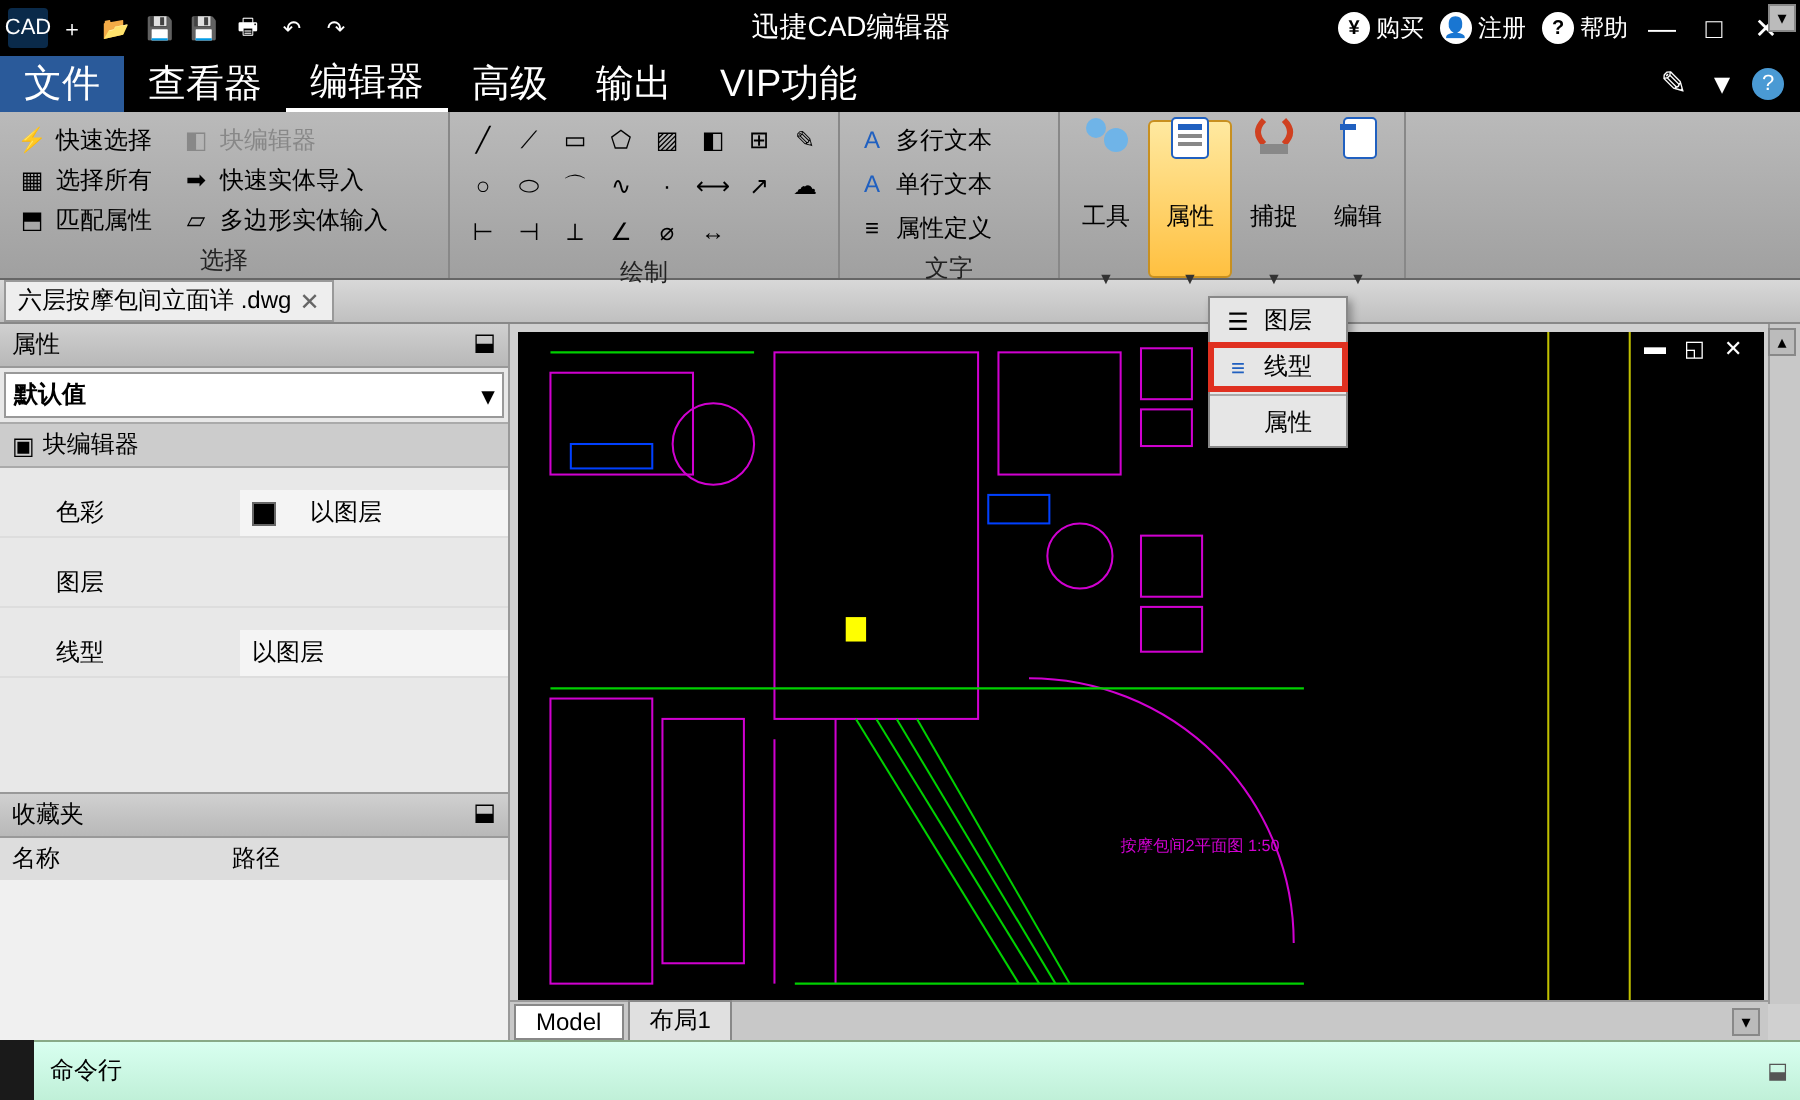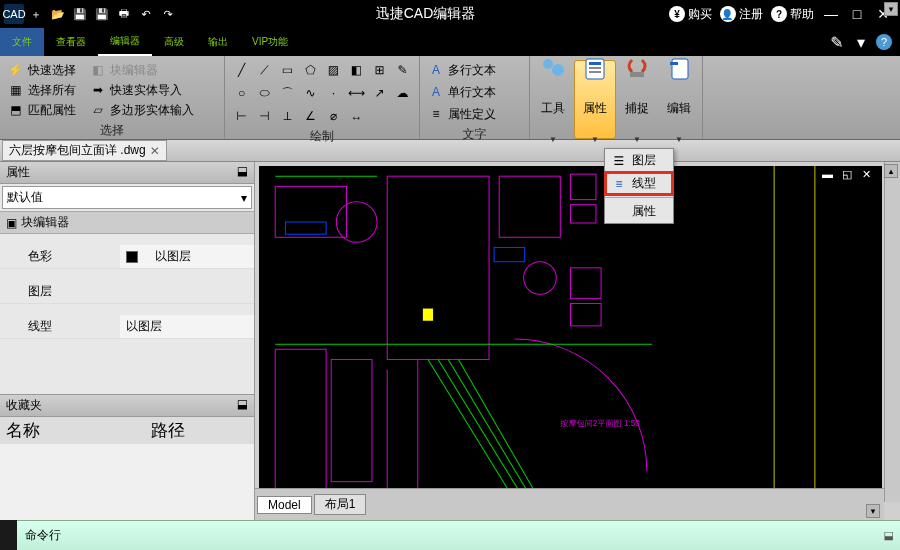--- a/index.html
+++ b/index.html
@@ -9,21 +9,21 @@
   .titlebar-icons { display: flex; gap: 2px; padding: 0 4px; }
   .tb-icon { width: 20px; height: 20px; display: flex; align-items: center; justify-content: center; background: #0a2a4a; color: #fff; font-size: 11px; border-radius: 2px; cursor: pointer; }
   .tb-icon.plain { background: transparent; }
   .titlebar-title { flex: 1; text-align: center; font-size: 14px; }
   .titlebar-right { display: flex; align-items: center; gap: 8px; padding-right: 8px; }
   .tr-btn { display: flex; align-items: center; gap: 3px; color: #fff; font-size: 12px; cursor: pointer; }
   .tr-circle { width: 16px; height: 16px; border-radius: 50%; background: #fff; color: #000; display: flex; align-items: center; justify-content: center; font-size: 10px; font-weight: bold; }
   .win-btn { width: 18px; height: 18px; display: flex; align-items: center; justify-content: center; cursor: pointer; font-size: 14px; }
   
   .menubar { height: 28px; background: #000; display: flex; align-items: stretch; }
-  .menu-item { padding: 0 12px; display: flex; align-items: center; color: #84cc16; font-size: 10px; cursor: pointer; }
+  .menu-item { padding: 0 12px; display: flex; align-items: center; color: #ffffff; font-size: 19px; cursor: pointer; }
   .menu-item.active { background: #2a5a9a; }
   .menubar-right { margin-left: auto; display: flex; align-items: center; gap: 6px; padding-right: 8px; }
   .mb-icon { width: 18px; height: 18px; display: flex; align-items: center; justify-content: center; color: #fff; cursor: pointer; }
   .help-circle { width: 16px; height: 16px; border-radius: 50%; background: #4a9ad4; color: #fff; font-size: 11px; display: flex; align-items: center; justify-content: center; }
   
   .ribbon { height: 84px; background: linear-gradient(#bababa, #a0a0a0); display: flex; border-bottom: 1px solid #666; }
   .ribbon-group { border-right: 1px solid #888; display: flex; flex-direction: column; padding: 4px 8px 0; }
   .rg-content { flex: 1; display: flex; flex-direction: column; gap: 2px; }
   .rg-row { display: flex; align-items: center; gap: 4px; font-size: 12px; height: 20px; cursor: pointer; }
   .rg-row .ico { width: 16px; height: 16px; display: inline-flex; align-items: center; justify-content: center; }
@@ -36,36 +36,36 @@
   .big-btn .caret { font-size: 8px; color: #333; }
   .big-btn .lbl { font-size: 12px; }
   
   .filetab-bar { height: 22px; background: linear-gradient(#d8d8d8,#c0c0c0); display: flex; align-items: center; border-bottom: 1px solid #888; }
   .filetab { background: #eee; border: 1px solid #999; padding: 1px 6px; font-size: 12px; display: flex; align-items: center; gap: 4px; margin-left: 2px; }
   .filetab .close { cursor: pointer; color: #666; }
   
   .workspace { display: flex; height: 358px; position: relative; }
   .left-panel { width: 255px; background: #e8e8e8; border-right: 1px solid #999; display: flex; flex-direction: column; }
   .panel-header { background: linear-gradient(#d0d0d0,#b8b8b8); padding: 2px 6px; font-size: 12px; border-bottom: 1px solid #999; display: flex; justify-content: space-between; }
-  .panel-combo { margin: 2px; background: #fff; border: 1px solid #999; padding: 2px 4px; font-size: 12px; display: flex; justify-content: space-between; align-items: center; }
+  .panel-combo { margin: 2px; background: #fff; border: 1px solid #999; padding: 2px 4px; font-size: 12px; display: flex; justify-content: space-between; align-items: center; font-weight: bold; }
   .prop-section { background: #ccc; padding: 2px 6px; font-size: 12px; display: flex; align-items: center; gap: 4px; border-top: 1px solid #aaa; border-bottom: 1px solid #aaa; }
   .prop-row { display: flex; font-size: 12px; border-bottom: 1px solid #ddd; margin-top: 11px; }
   .prop-row .k { width: 120px; padding: 3px 6px 3px 28px; }
   .prop-row .v { flex: 1; padding: 3px 6px; background: #f4f4f4; display: flex; align-items: center; gap: 17px; }
   .sw { width: 12px; height: 12px; background: #000; border: 1px solid #666; display: inline-block; }
   .spacer { flex: 1; }
   .fav-head { background: linear-gradient(#d0d0d0,#b8b8b8); padding: 2px 6px; font-size: 12px; display: flex; justify-content: space-between; border-top: 1px solid #999; border-bottom: 1px solid #999;}
-  .fav-cols { display: flex; font-size: 17px; background: #ddd; gap: 35px; }
+  .fav-cols { display: flex; font-size: 12px; background: #ddd; }
   .fav-cols div { padding: 2px 6px; }
   
   .canvas-area { flex: 1; position: relative; background: #d0d0d0; overflow: hidden; }
   .drawing { position: absolute; inset: 4px 18px 18px 4px; background: #000; }
   .drawing svg { width: 100%; height: 100%; }
   .scrollbar-v { position: absolute; right: 0; top: 0; bottom: 18px; width: 16px; background: #c8c8c8; border-left: 1px solid #999; }
-  .scrollbar-h { position: absolute; left: 0; right: 16px; bottom: 0; height: 32px; background: #c8c8c8; border-top: 1px solid #999; display: flex; align-items: center; }
+  .scrollbar-h { position: absolute; left: 0; right: 16px; bottom: 0; height: 20px; background: #c8c8c8; border-top: 1px solid #999; display: flex; align-items: center; }
   .layout-tab { padding: 1px 10px; font-size: 12px; background: #e0e0e0; border: 1px solid #888; margin-left: 2px; }
   .layout-tab.active { background: #fff; }
   .canvas-icons { position: absolute; top: 6px; right: 22px; display: flex; gap: 4px; }
   .cv-ico { width: 16px; height: 14px; color: #fff; font-size: 11px; cursor: pointer; }
   
   .dropdown { position: absolute; left: 604px; top: 148px; background: #e6e6e6; border: 1px solid #888; width: 70px; font-size: 12px; box-shadow: 2px 2px 4px rgba(0,0,0,.3); }
   .dd-item { display: flex; align-items: center; gap: 5px; padding: 3px 6px; cursor: pointer; }
   .dd-item.hl { outline: 3px solid #e03020; outline-offset: -2px; }
   .dd-sep { border-top: 1px solid #aaa; margin: 2px 0; }
   .dd-ico { width: 16px; height: 14px; display: inline-flex; align-items: center; justify-content: center; }

